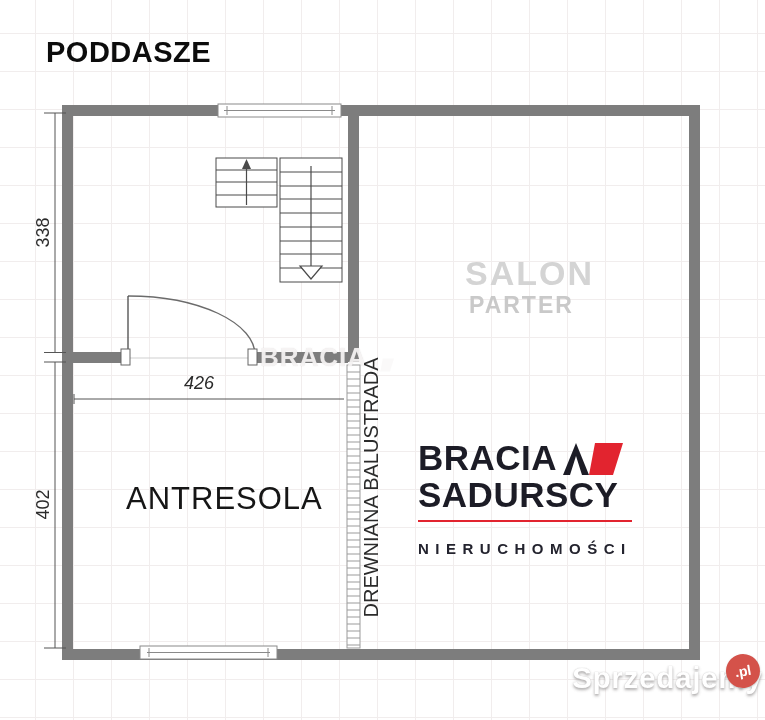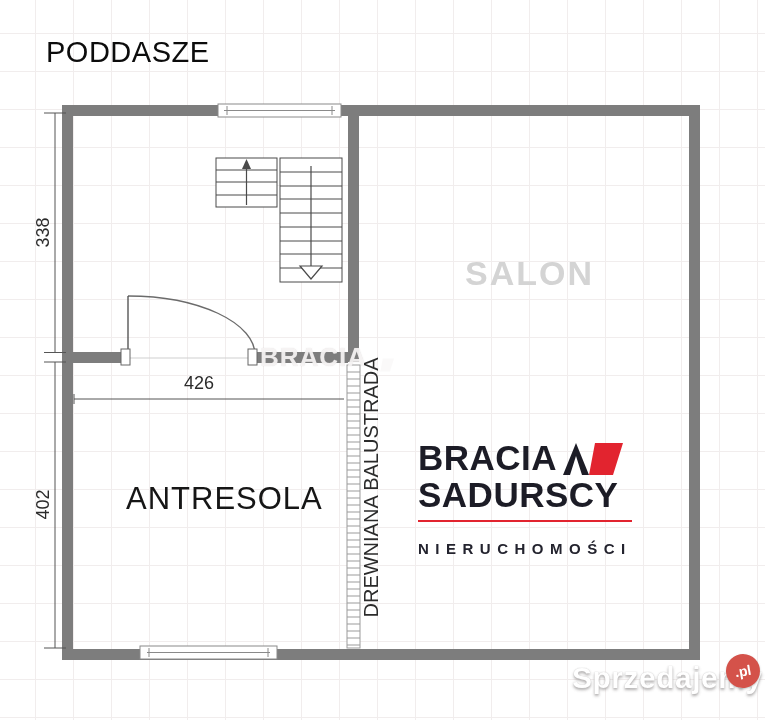--- a/index.html
+++ b/index.html
@@ -8,29 +8,29 @@
     font-family:"Liberation Sans",sans-serif;
     background-color:#ffffff;
     background-image:
       linear-gradient(#f1eded 1px, transparent 1px),
       linear-gradient(90deg, #f1eded 1px, transparent 1px);
     background-size:38px 38px;
     background-position:-3px -5px;
   }
   .title{
     position:absolute;left:46px;top:36px;margin:0;
-    font-size:29px;font-weight:400;letter-spacing:.5px;color:#0c0c0c;
+    font-size:29px;font-weight:700;letter-spacing:.5px;color:#0c0c0c;
   }
   .plan-svg{position:absolute;left:0;top:0;}
   .lbl{position:absolute;white-space:nowrap;}
   .dim{font-size:18px;font-weight:500;color:#2b2b2b;}
   .rot{transform:rotate(-90deg);transform-origin:center;text-align:center;}
   .lbl-338{left:22px;top:222px;width:42px;}
   .lbl-402{left:22px;top:494px;width:42px;}
-  .lbl-426{left:184px;top:373px;}
+  .lbl-426{left:184px;top:373px;font-style:italic;}
   .lbl-antresola{left:106px;top:481px;font-size:31px;color:#161616;letter-spacing:1px;margin-left:20px;}
   .lbl-salon{left:465px;top:254px;font-size:34px;font-weight:700;color:#d4d4d4;letter-spacing:2px;}
   .lbl-parter{left:469px;top:292px;font-size:23px;font-weight:700;color:#c9c9c9;letter-spacing:2px;}
   .lbl-balustrade{left:254px;top:489px;width:234px;font-size:20px;color:#2b2b2b;}
   .wm-center{
     position:absolute;left:260px;top:342px;display:flex;align-items:flex-end;gap:3px;
     font-size:26px;font-weight:800;color:rgba(248,246,246,.88);
     text-shadow:0 0 1px rgba(190,186,186,.5);letter-spacing:1px;
   }
   .logo{position:absolute;left:418px;top:440px;}
@@ -142,20 +142,21 @@
       <polygon points="0,32 13,0 26,32 19,32 13,13 7,32" fill="rgba(248,246,246,.88)"></polygon>
       <polygon points="32,0 60,0 50,32 26,32" fill="rgba(248,246,246,.7)"></polygon>
     </svg>
   </div>
 
   <div class="lbl dim rot lbl-338">338</div>
   <div class="lbl dim rot lbl-402">402</div>
   <div class="lbl dim lbl-426">426</div>
 
   <div class="lbl lbl-salon">SALON</div>
+  <div class="lbl lbl-parter">PARTER</div>
   <div class="lbl lbl-antresola">ANTRESOLA</div>
   <div class="lbl rot lbl-balustrade">DREWNIANA BALUSTRADA</div>
 
   <div class="logo">
     <div class="logo-row">
       <span class="logo-word">BRACIA</span>
       <svg width="60" height="32" viewBox="0 0 60 32" style="margin-top:3px">
         <polygon points="0,32 13,0 26,32 19,32 13,13 7,32" fill="#1c1c26"></polygon>
         <polygon points="32,0 60,0 50,32 26,32" fill="#e2242f"></polygon>
       </svg>

